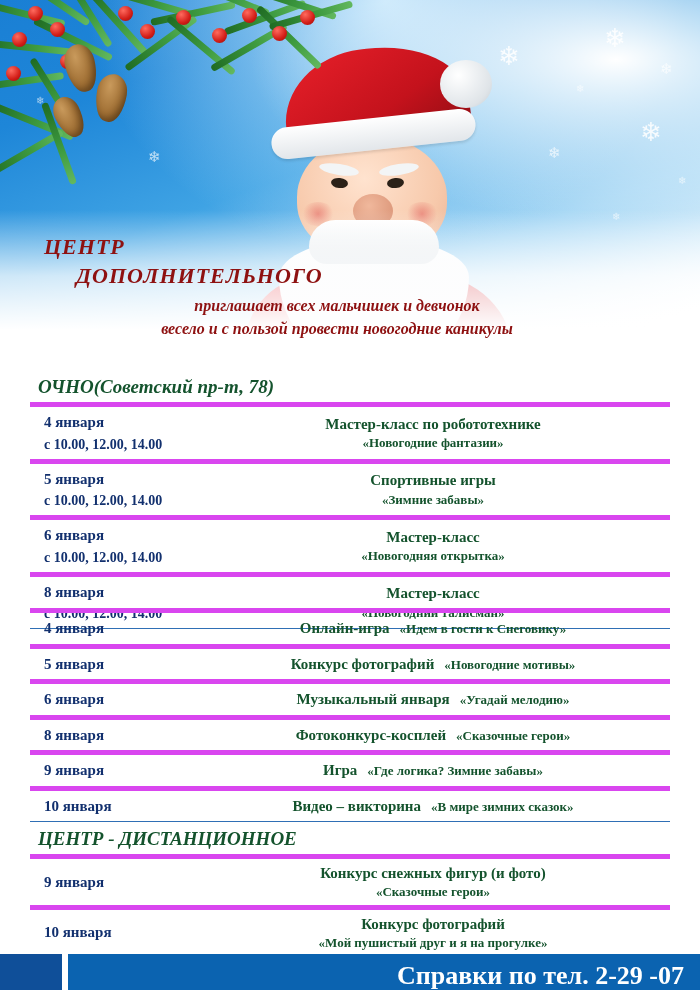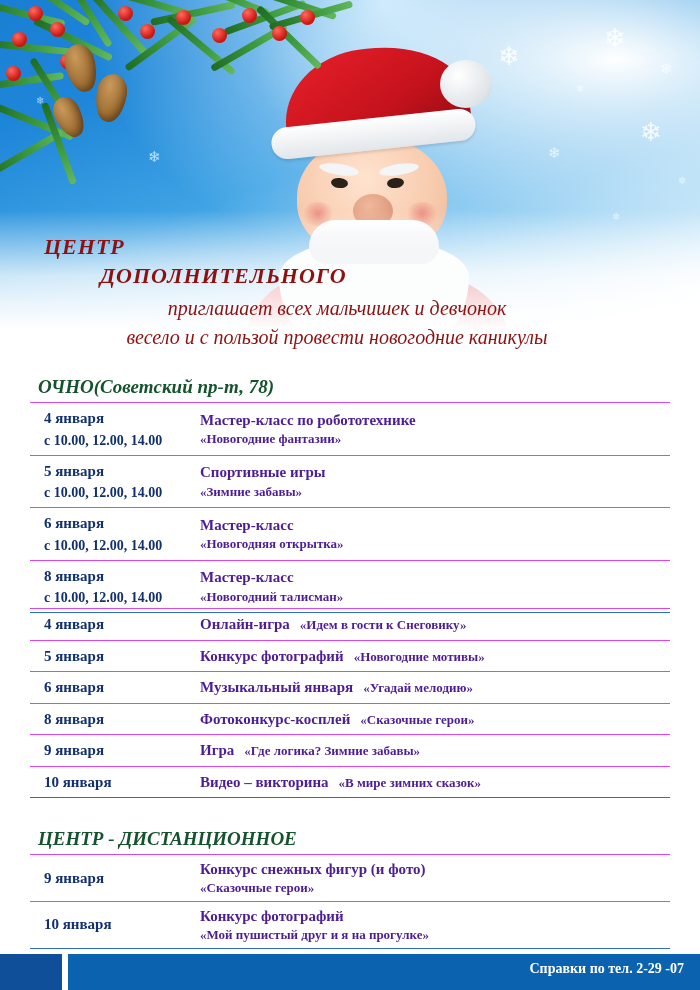--- a/index.html
+++ b/index.html
@@ -164,28 +164,28 @@
   .title-line {
     color: #8e1111;
     font-family: "Liberation Serif", serif;
     font-weight: bold;
     font-style: italic;
     font-size: 22px;
     letter-spacing: 1px;
     line-height: 1.32;
   }
   .t1 { text-align: left;  padding-left: 44px; }
-  .t2 { text-align: left;  padding-left: 100px; }
+  .t2 { text-align: left;  padding-left: 76px; }
   .t3 { text-align: left;  padding-left: 230px; }
   .subtitle {
     color: #8e1111;
     font-family: "Liberation Serif", serif;
-    font-weight: normal;
+    font-weight: bold;
     font-style: italic;
-    font-size: 20px;
+    font-size: 16px;
     line-height: 1.45;
     margin-top: 4px;
   }
 
   
   .section {
     position: absolute;
     width: 700px;
     left: 0;
   }
@@ -197,43 +197,43 @@
     font-size: 19px;
     padding: 4px 0 4px 38px;
   }
   table.sched {
     width: 640px;
     margin-left: 30px;
     border-collapse: collapse;
     table-layout: fixed;
   }
   table.sched td {
-    border-top: 1px solid #d946ef;
+    border-top: 5px solid #d946ef;
     border-bottom: 1px solid #2f6fb5;
     padding: 4px 4px;
     vertical-align: middle;
   }
   table.sched tr td { border-bottom: none; }
   table.sched tr:last-child td { border-bottom: 1px solid #2f6fb5; }
   .c-date {
     width: 148px;
     color: #12306e;
     font-weight: bold;
     font-size: 15px;
     text-align: left;
     padding-left: 14px !important;
     line-height: 1.5;
   }
   .c-date .time {
     font-weight: bold;
     font-size: 14px;
   }
   .c-body {
-    text-align: left;
-    color: #4c1d95;
+    text-align: center;
+    color: #14532d;
   }
   .ev-kind {
     font-size: 15px;
     font-weight: bold;
     line-height: 1.35;
   }
   .ev-name {
     font-size: 13px;
     font-weight: bold;
     line-height: 1.35;
@@ -256,21 +256,21 @@
   .footer .divider {
     position: absolute; left: 62px; top: 0;
     width: 6px; height: 36px;
     background: #ffffff;
   }
   .footer .phone {
     position: absolute;
     right: 16px; top: 7px;
     color: #ffffff;
     font-family: "Liberation Serif", serif;
-    font-size: 14px;
+    font-size: 26px;
     font-weight: bold;
   }
 </style>
 </head>
 <body>
 
 <div class="poster">
 
   <div class="banner">
 

